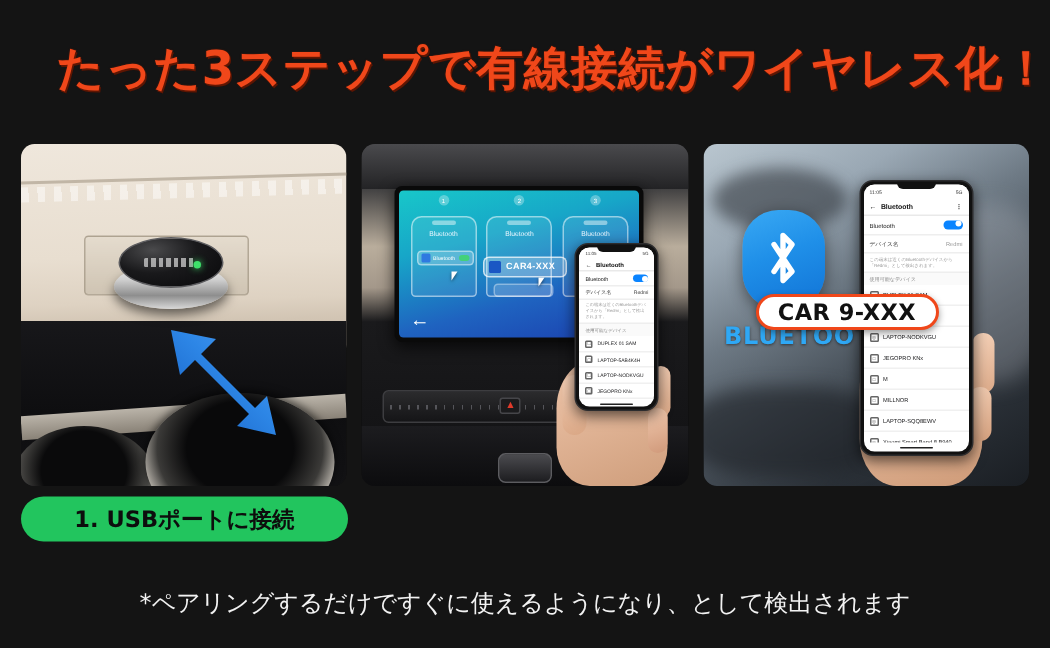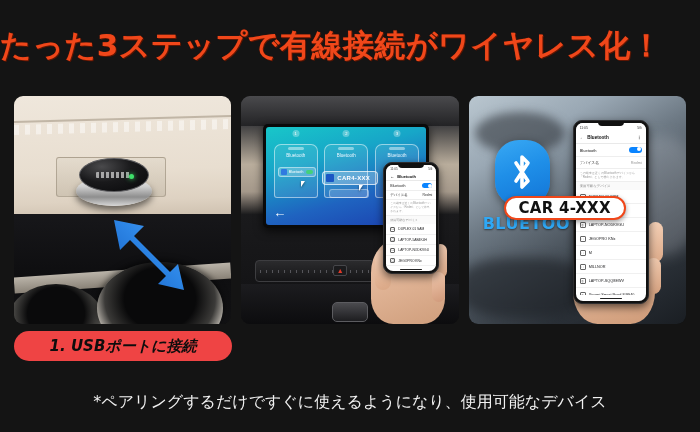--- a/index.html
+++ b/index.html
@@ -7,21 +7,21 @@
   body {
     background:#141414;
     font-family:"Liberation Sans","DejaVu Sans",sans-serif;
     overflow:hidden;
     position:relative;
   }
 
   
   .headline{
     position:absolute; top:0; left:0; width:700px; height:92px;
-    display:flex; align-items:center; justify-content:flex-start;
+    display:flex; align-items:center; justify-content:flex-end;
   }
   .headline-text{
     font-size:31px; font-weight:bold; color:#F0471A;
     letter-spacing:0.5px; white-space:nowrap;
     text-shadow: 0 0 1px #7a1d05, 1px 1px 0 #5c1604;
     font-family:"DejaVu Sans","Liberation Sans",sans-serif;
   }
 
   
   .panels{
@@ -290,22 +290,22 @@
     font-size:15px; font-weight:bold; color:#111; letter-spacing:.3px;
     font-family:"DejaVu Sans","Liberation Sans",sans-serif;
   }
 
   
   .captions{
     position:absolute; top:331px; left:14px; width:672px; height:30px;
     display:flex; gap:10px;
   }
   .caption{
-    width:218px; height:30px; background:#ef4444; border-radius:15px;
-    display:flex; align-items:center; justify-content:center;font-style:italic;
+    width:218px; height:30px; background:#22c55e; border-radius:15px;
+    display:flex; align-items:center; justify-content:center;
   }
   .caption-text{
     font-size:15px; font-weight:bold; color:#0d0d0d; white-space:nowrap;
     font-family:"DejaVu Sans","Liberation Sans",sans-serif;
   }
 
   
   .footer{
     position:absolute; top:372px; left:0; width:700px; height:60px;
     display:flex; align-items:center; justify-content:center;
@@ -542,27 +542,27 @@
           <div class="ov-item" style="height:14px; font-size:3.8px;">
               <span class="ov-ico" style="width:6px;height:6px;">◎</span>
               <span>Xiaomi Smart Band 8 B940</span>
             </div>
         </div>
         <div class="ov-home" style="height:6px;"></div>
       </div>
     </div>
 
     <div class="callout">
-      <span class="callout-text">CAR 4-XXX</span>
+      <span class="callout-text">CAR 9-XXX</span>
     </div>
   </div>
 
 </div>
 
 <div class="captions">
   <div class="caption">
     <span class="caption-text">1. USBポートに接続</span>
   </div>
 </div>
 
 <div class="footer">
-  <div class="footer-text">*ペアリングするだけですぐに使えるようになり、使用可能なデバイス</div>
+  <div class="footer-text">*ペアリングするだけですぐに使えるようになり、として検出されます</div>
 </div>
 
 </body></html>

